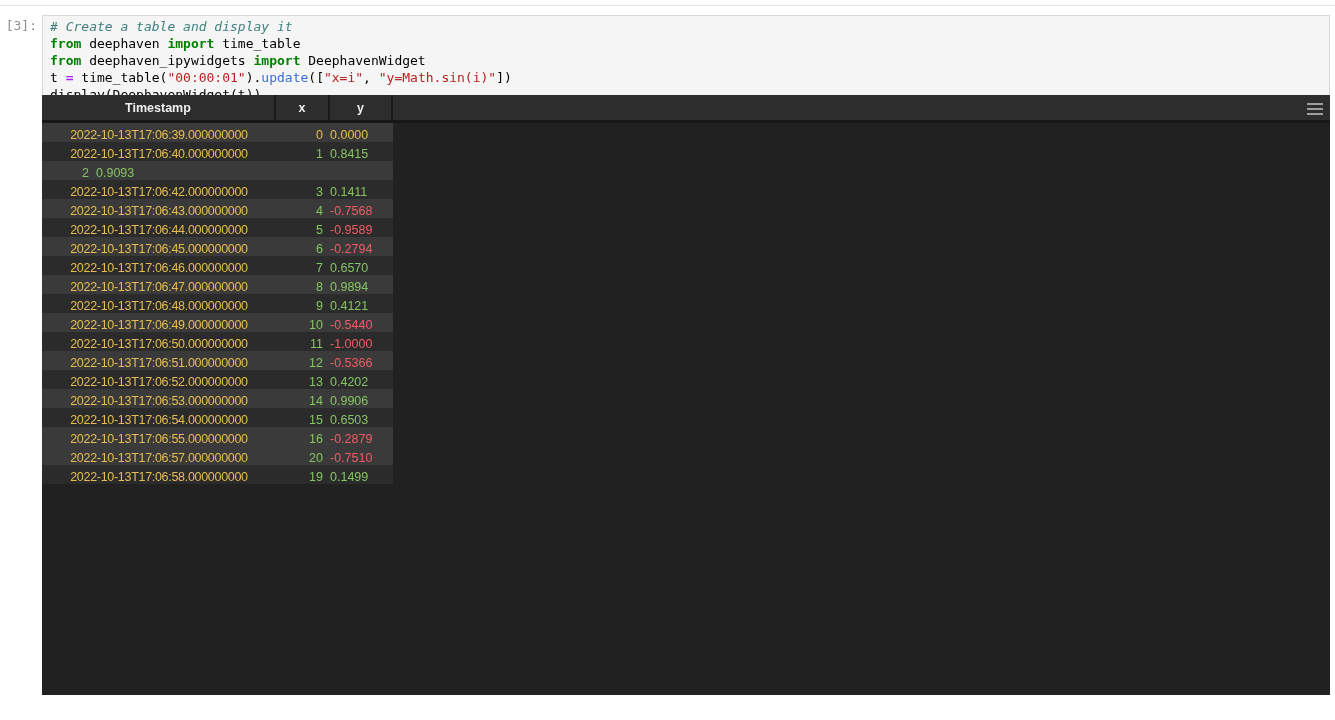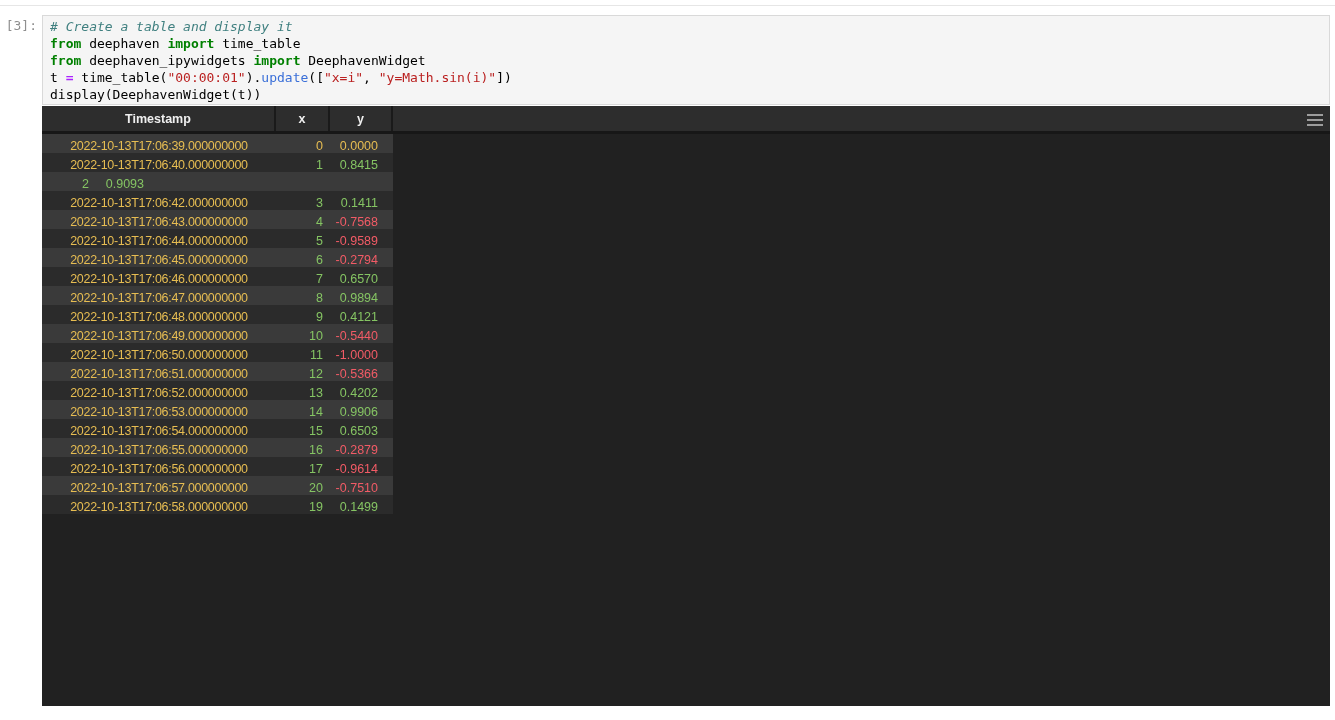--- a/index.html
+++ b/index.html
@@ -23,21 +23,21 @@
     font-family:"DejaVu Sans Mono", monospace; font-size:13px; line-height:17px;
     white-space:pre; color:#000000;
   }
   .tok-cm   { color:var(--comment); font-style:italic; }
   .tok-kw   { color:var(--keyword); font-weight:bold; }
   .tok-str  { color:var(--string); }
   .tok-op   { color:var(--operator); font-weight:bold; }
   .tok-prop { color:var(--property); }
 
   .widget {
-    position:absolute; left:42px; top:106px; width:1288px; height:600px;
+    position:absolute; left:42px; top:95px; width:1288px; height:600px;
     background:var(--grid-bg);
     font-family:"Liberation Sans", sans-serif;
   }
   .grid-header {
     position:relative; height:28px; background:var(--header-bg);
     border-bottom:3px solid #171717;
     display:flex; align-items:stretch;
     color:var(--header-text); font-size:12.5px; font-weight:bold;
   }
   .h-cell {
@@ -55,21 +55,21 @@
   .hamburger i { display:block; height:2px; background:var(--menu-icon); }
 
   .grid-body { width:351px; }
   .grid-row { display:flex; height:19px; align-items:center; font-size:12.5px; width:351px; }
   .grid-row.even { background:var(--row-even); }
   .grid-row.odd  { background:var(--row-odd); }
 
   .grid-cell { height:14px; line-height:19px; overflow:hidden; white-space:nowrap; }
   .ts-cell { width:234px; text-align:center; letter-spacing:-0.3px; }
   .x-cell  { width:54px;  text-align:right; padding-right:7px; }
-  .y-cell  { width:63px;  text-align:right; padding-right:15px; }
+  .y-cell  { width:63px;  padding-right:15px; }
 
   .val-date { color:var(--date-text); }
   .val-zero { color:var(--zero-text); }
   .val-pos  { color:var(--positive); }
   .val-neg  { color:var(--negative); }
 </style>
 </head>
 <body>
 
 <div class="page">
@@ -177,25 +177,20 @@
         <div class="grid-row odd">
           <div class="grid-cell ts-cell val-date">2022-10-13T17:06:54.000000000</div>
           <div class="grid-cell x-cell val-pos">15</div>
           <div class="grid-cell y-cell val-pos">0.6503</div>
         </div>
         <div class="grid-row even">
           <div class="grid-cell ts-cell val-date">2022-10-13T17:06:55.000000000</div>
           <div class="grid-cell x-cell val-pos">16</div>
           <div class="grid-cell y-cell val-neg">-0.2879</div>
         </div>
-        <div class="grid-row odd">
-          <div class="grid-cell ts-cell val-date">2022-10-13T17:06:56.000000000</div>
-          <div class="grid-cell x-cell val-pos">17</div>
-          <div class="grid-cell y-cell val-neg">-0.9614</div>
-        </div>
         <div class="grid-row even">
           <div class="grid-cell ts-cell val-date">2022-10-13T17:06:57.000000000</div>
           <div class="grid-cell x-cell val-pos">20</div>
           <div class="grid-cell y-cell val-neg">-0.7510</div>
         </div>
         <div class="grid-row odd">
           <div class="grid-cell ts-cell val-date">2022-10-13T17:06:58.000000000</div>
           <div class="grid-cell x-cell val-pos">19</div>
           <div class="grid-cell y-cell val-pos">0.1499</div>
         </div>

